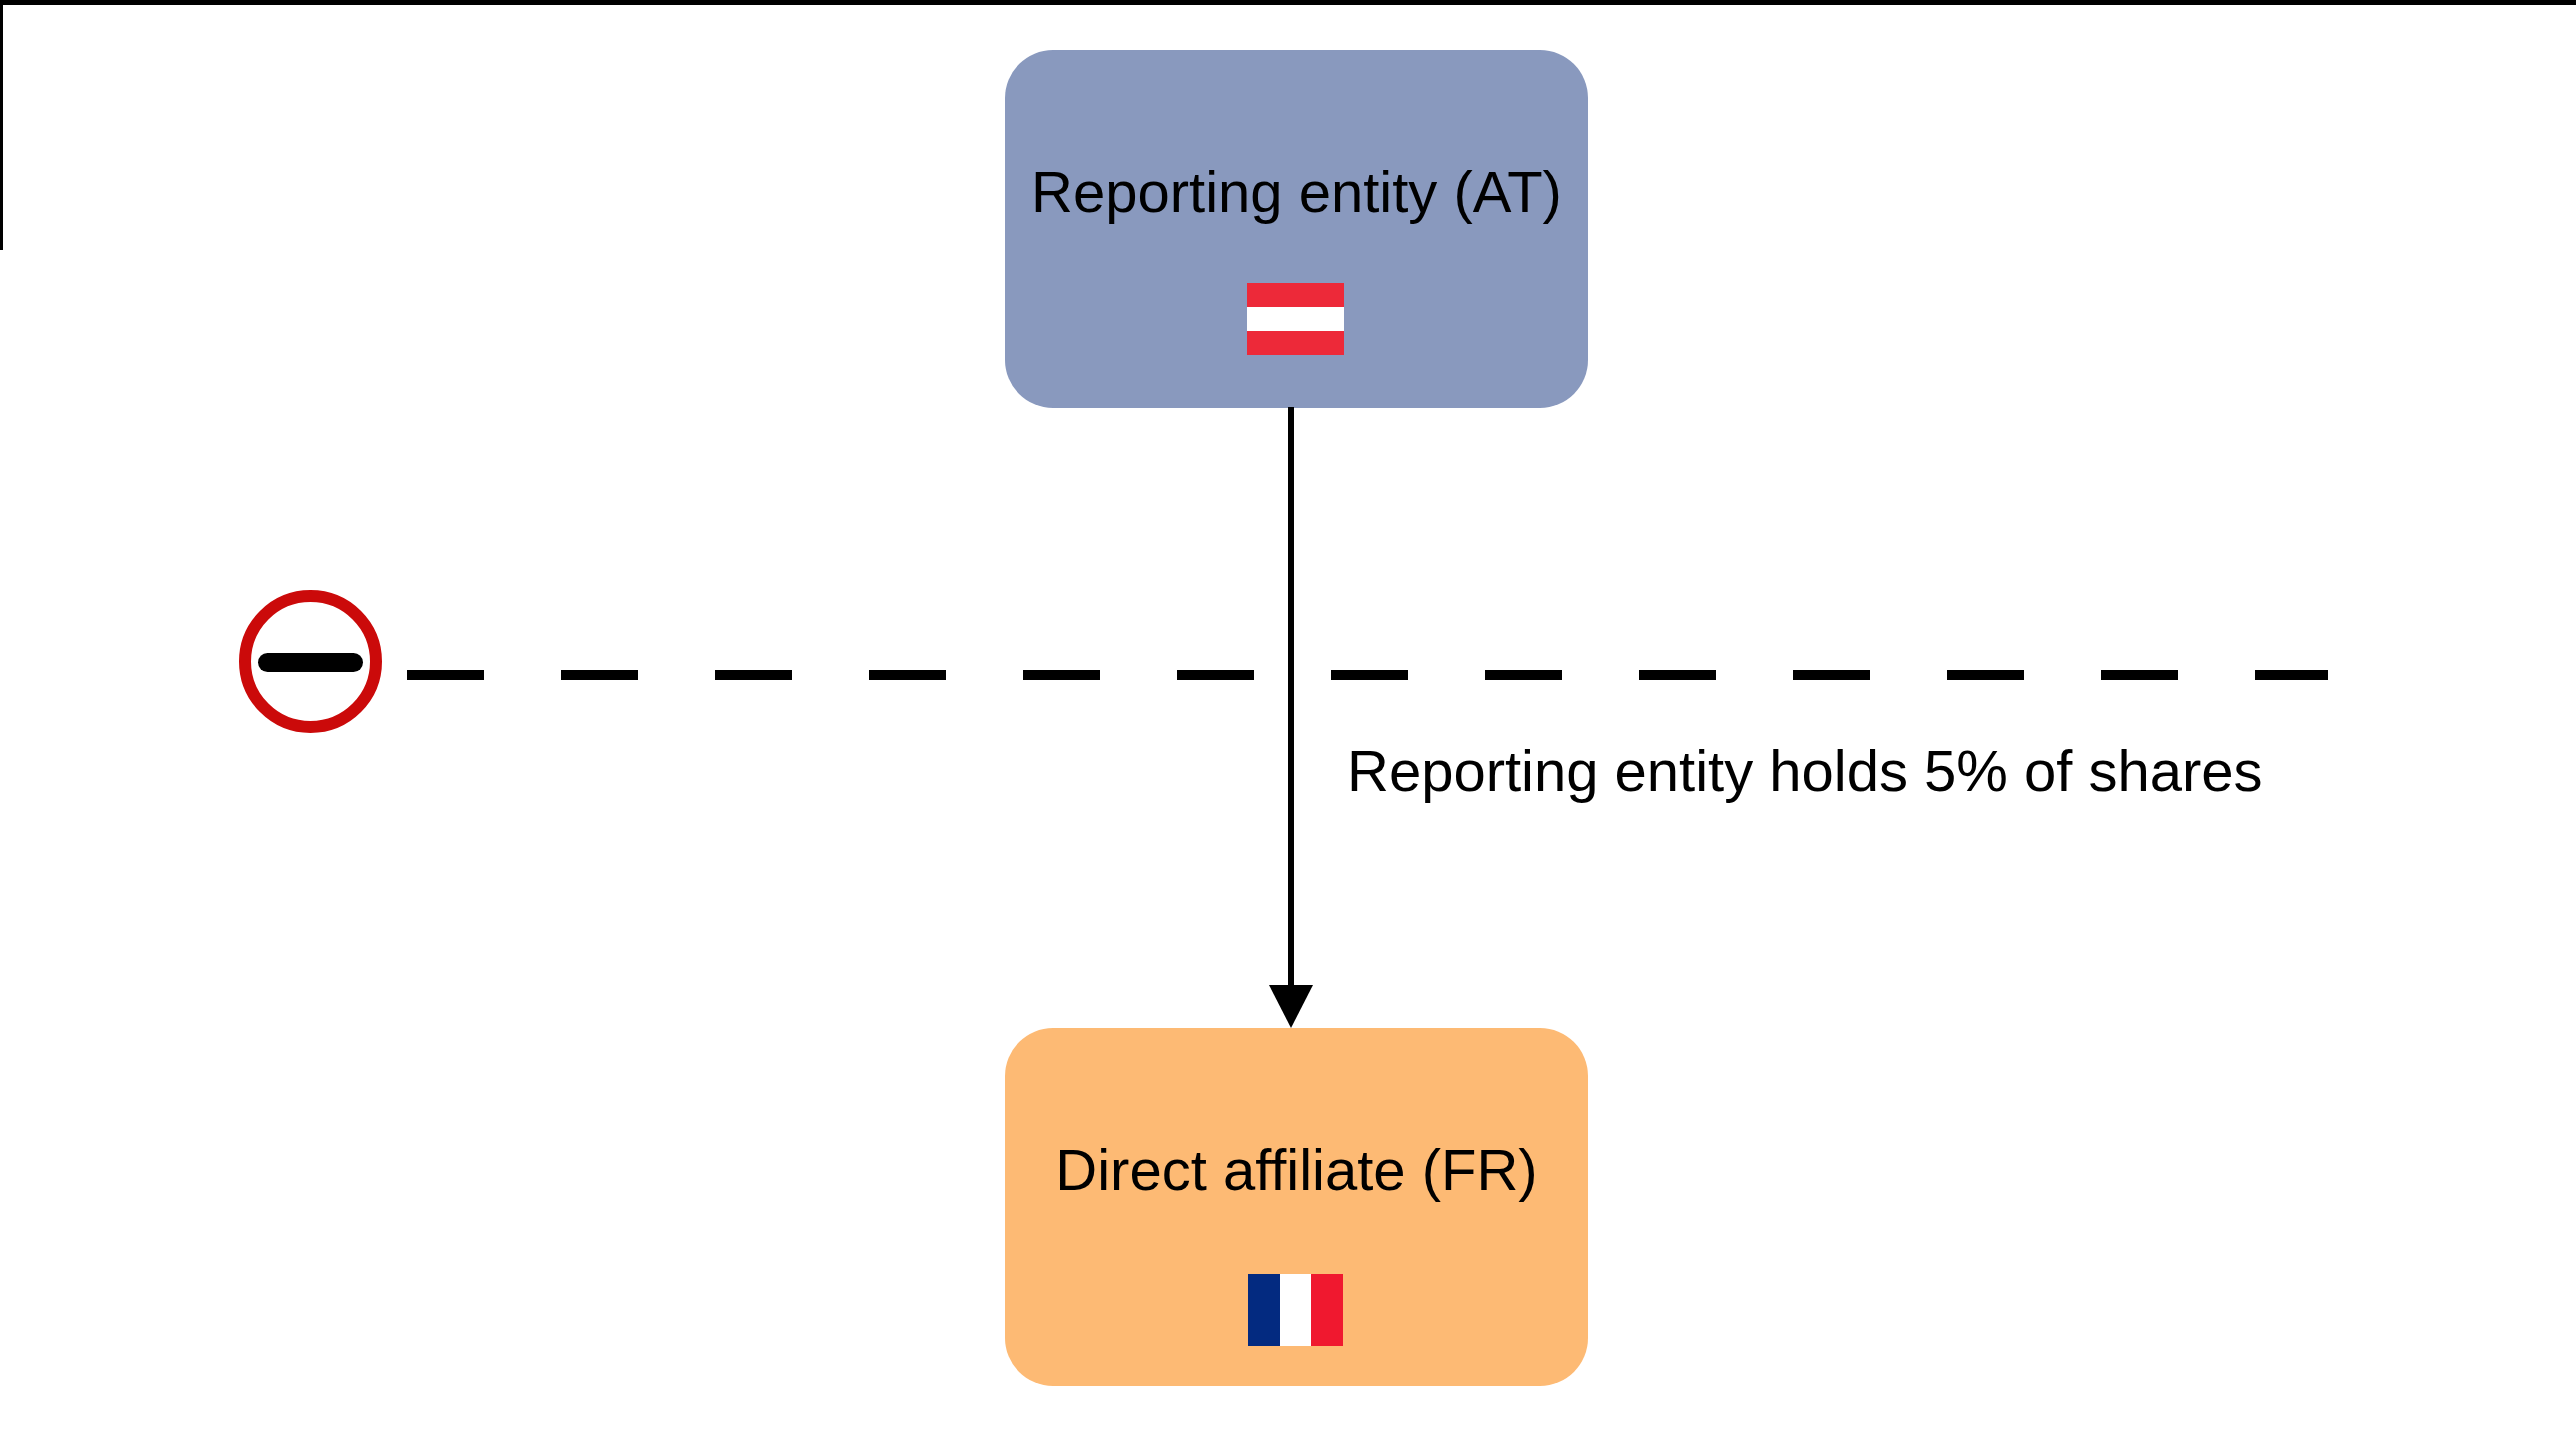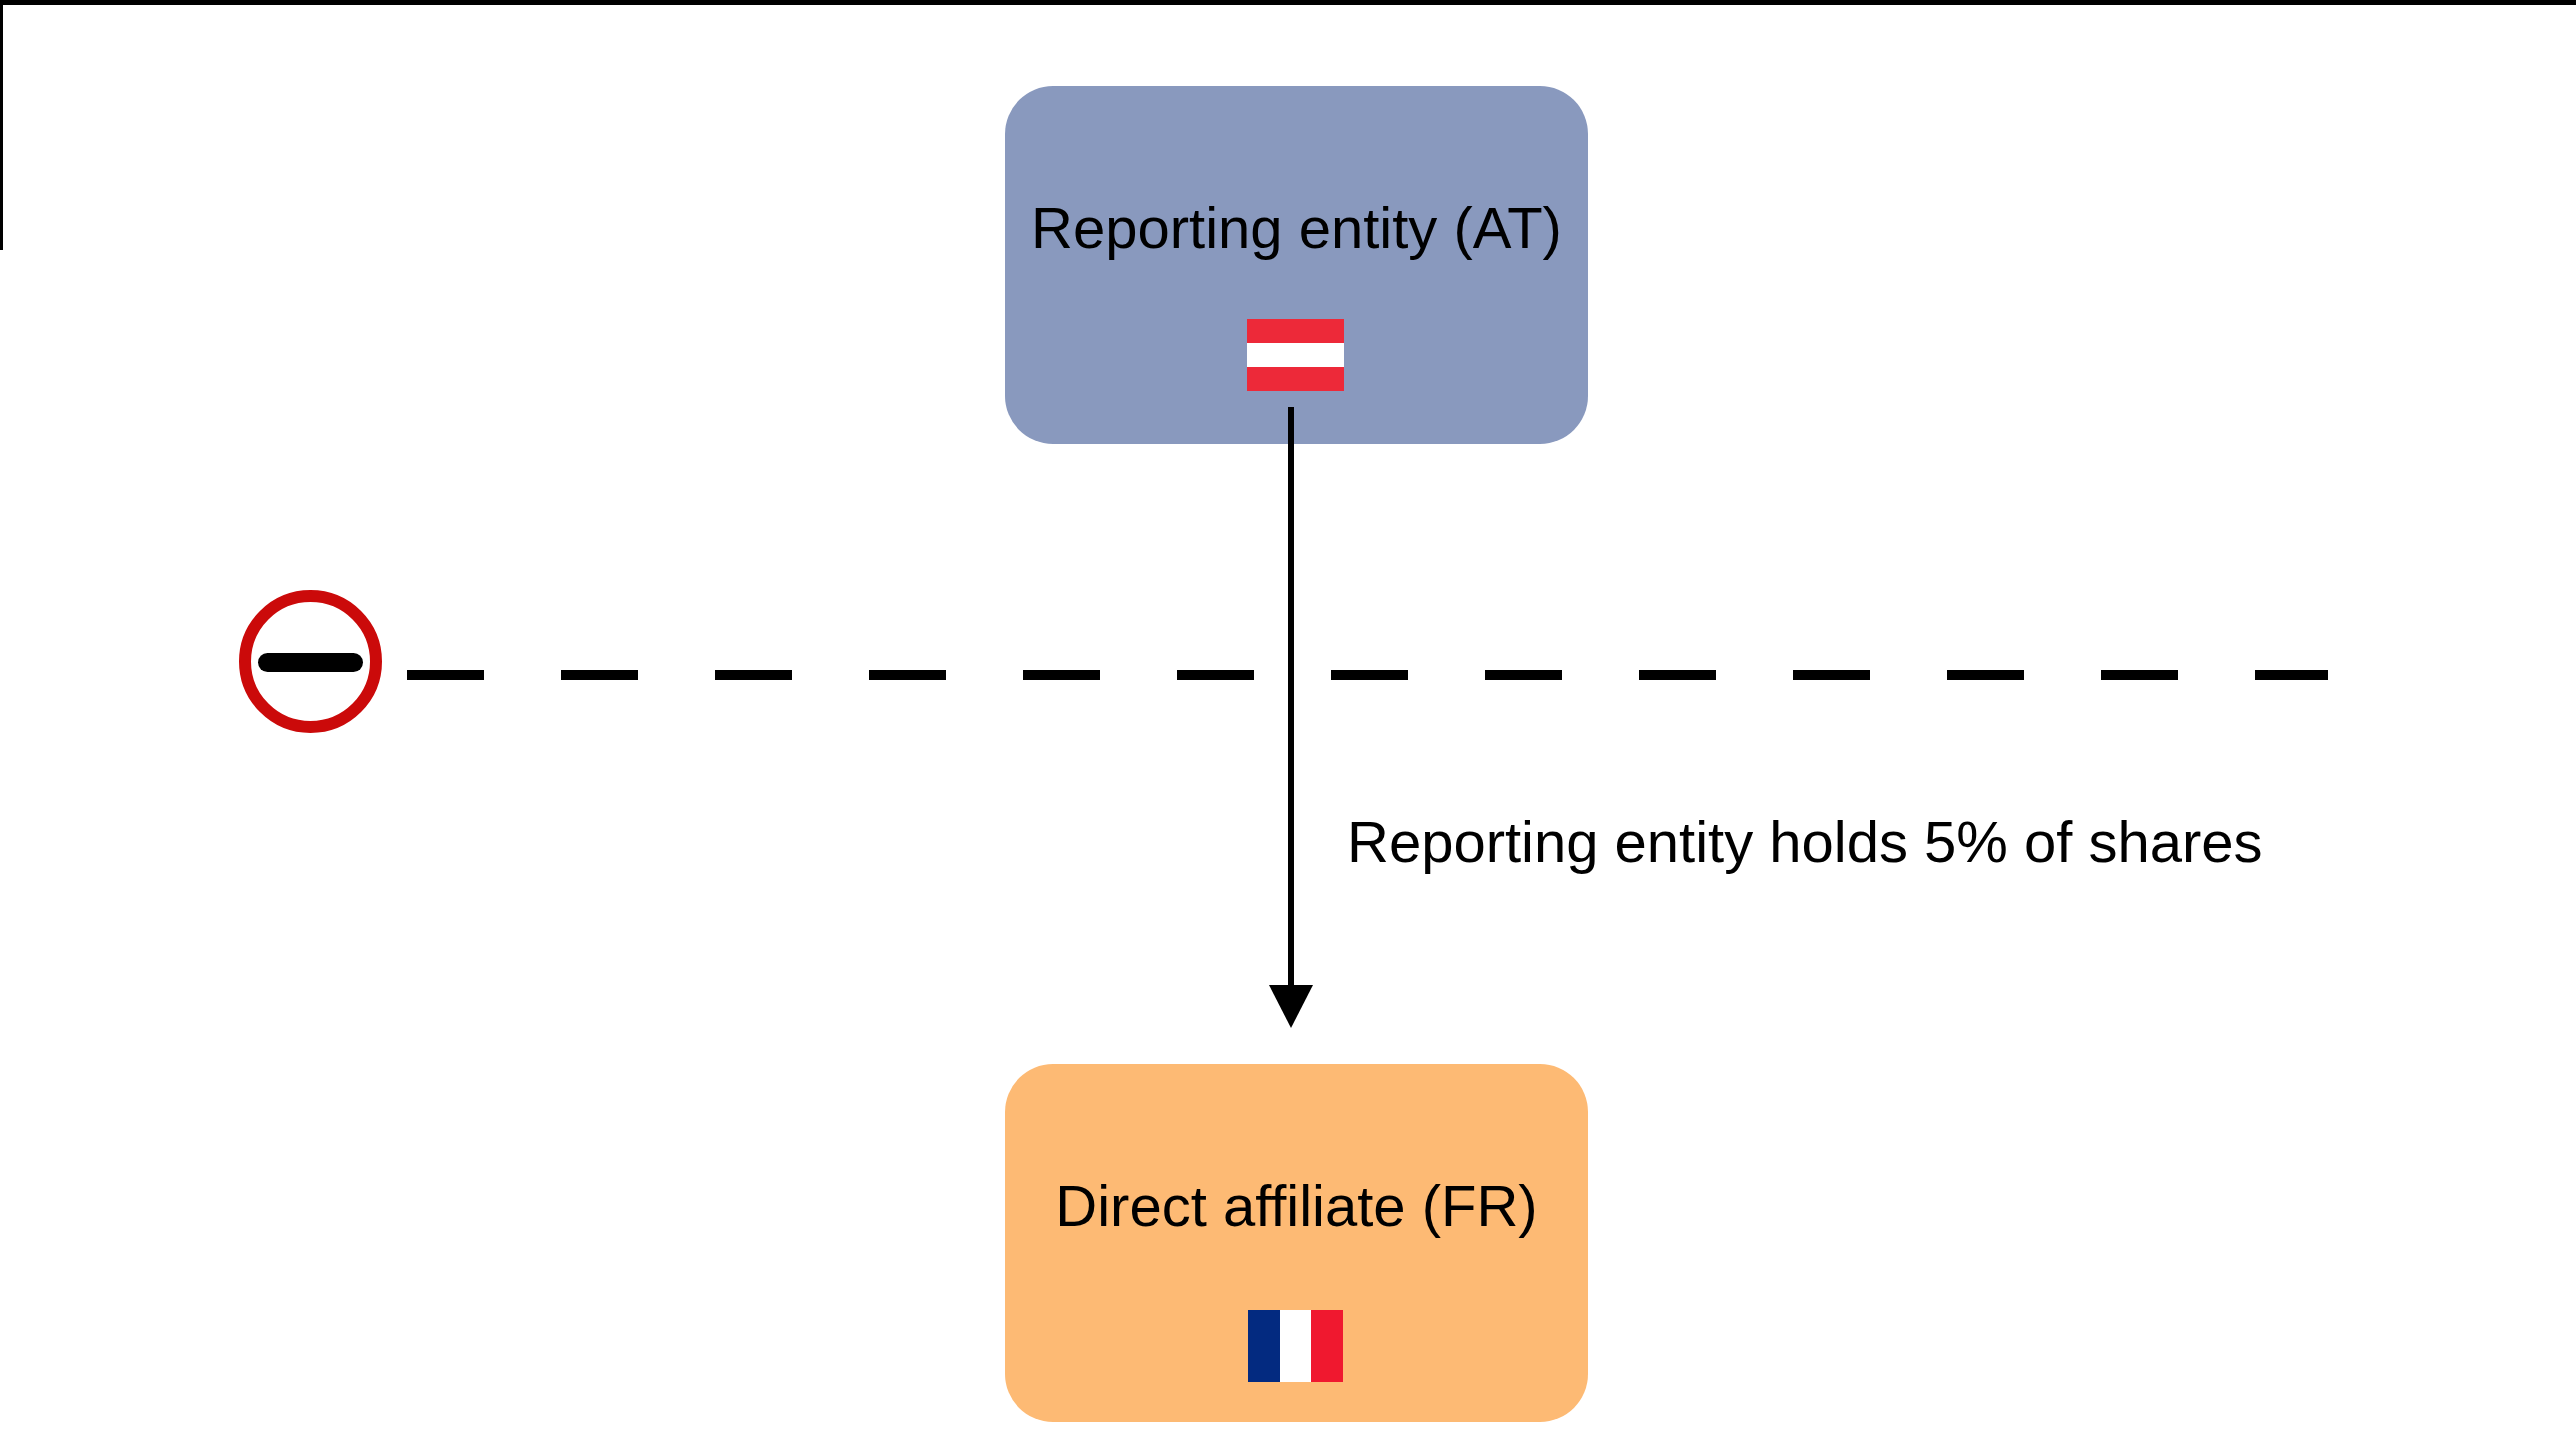--- a/index.html
+++ b/index.html
@@ -15,21 +15,20 @@
 
   
   .frame-top  { left: 0; top: 0; width: 2576px; height: 4.8px; background: #000; }
   .frame-left { left: 0; top: 0; width: 2.9px;   height: 250px; background: #000; }
 
   
   .node {
     width: 583px;
     height: 358px;
     border-radius: 48px;
-    margin-top: 36px;
   }
   .node-top    { left: 1005px; top: 50px; }
   .node-bottom { left: 1005px; top: 1028px; }
   .node-label {
     position: absolute;
     left: 0; right: 0;
     top: 113px;
     text-align: center;
     font-size: 58px;
     line-height: 1;
@@ -52,21 +51,21 @@
     background: #000;
   }
   .edge-arrowhead {
     left: 1269px; top: 985px;
     width: 0; height: 0;
     border-left: 22px solid transparent;
     border-right: 22px solid transparent;
     border-top: 43px solid #000;
   }
   .edge-label {
-    left: 1347px; top: 813px;
+    left: 1347px; top: 742px;
     font-size: 58px;
     line-height: 1;
     color: #000;
     white-space: nowrap;
   }
 
   
   .separator-line {
     left: 407px; top: 670px;
     width: 1921px; height: 9.5px;

